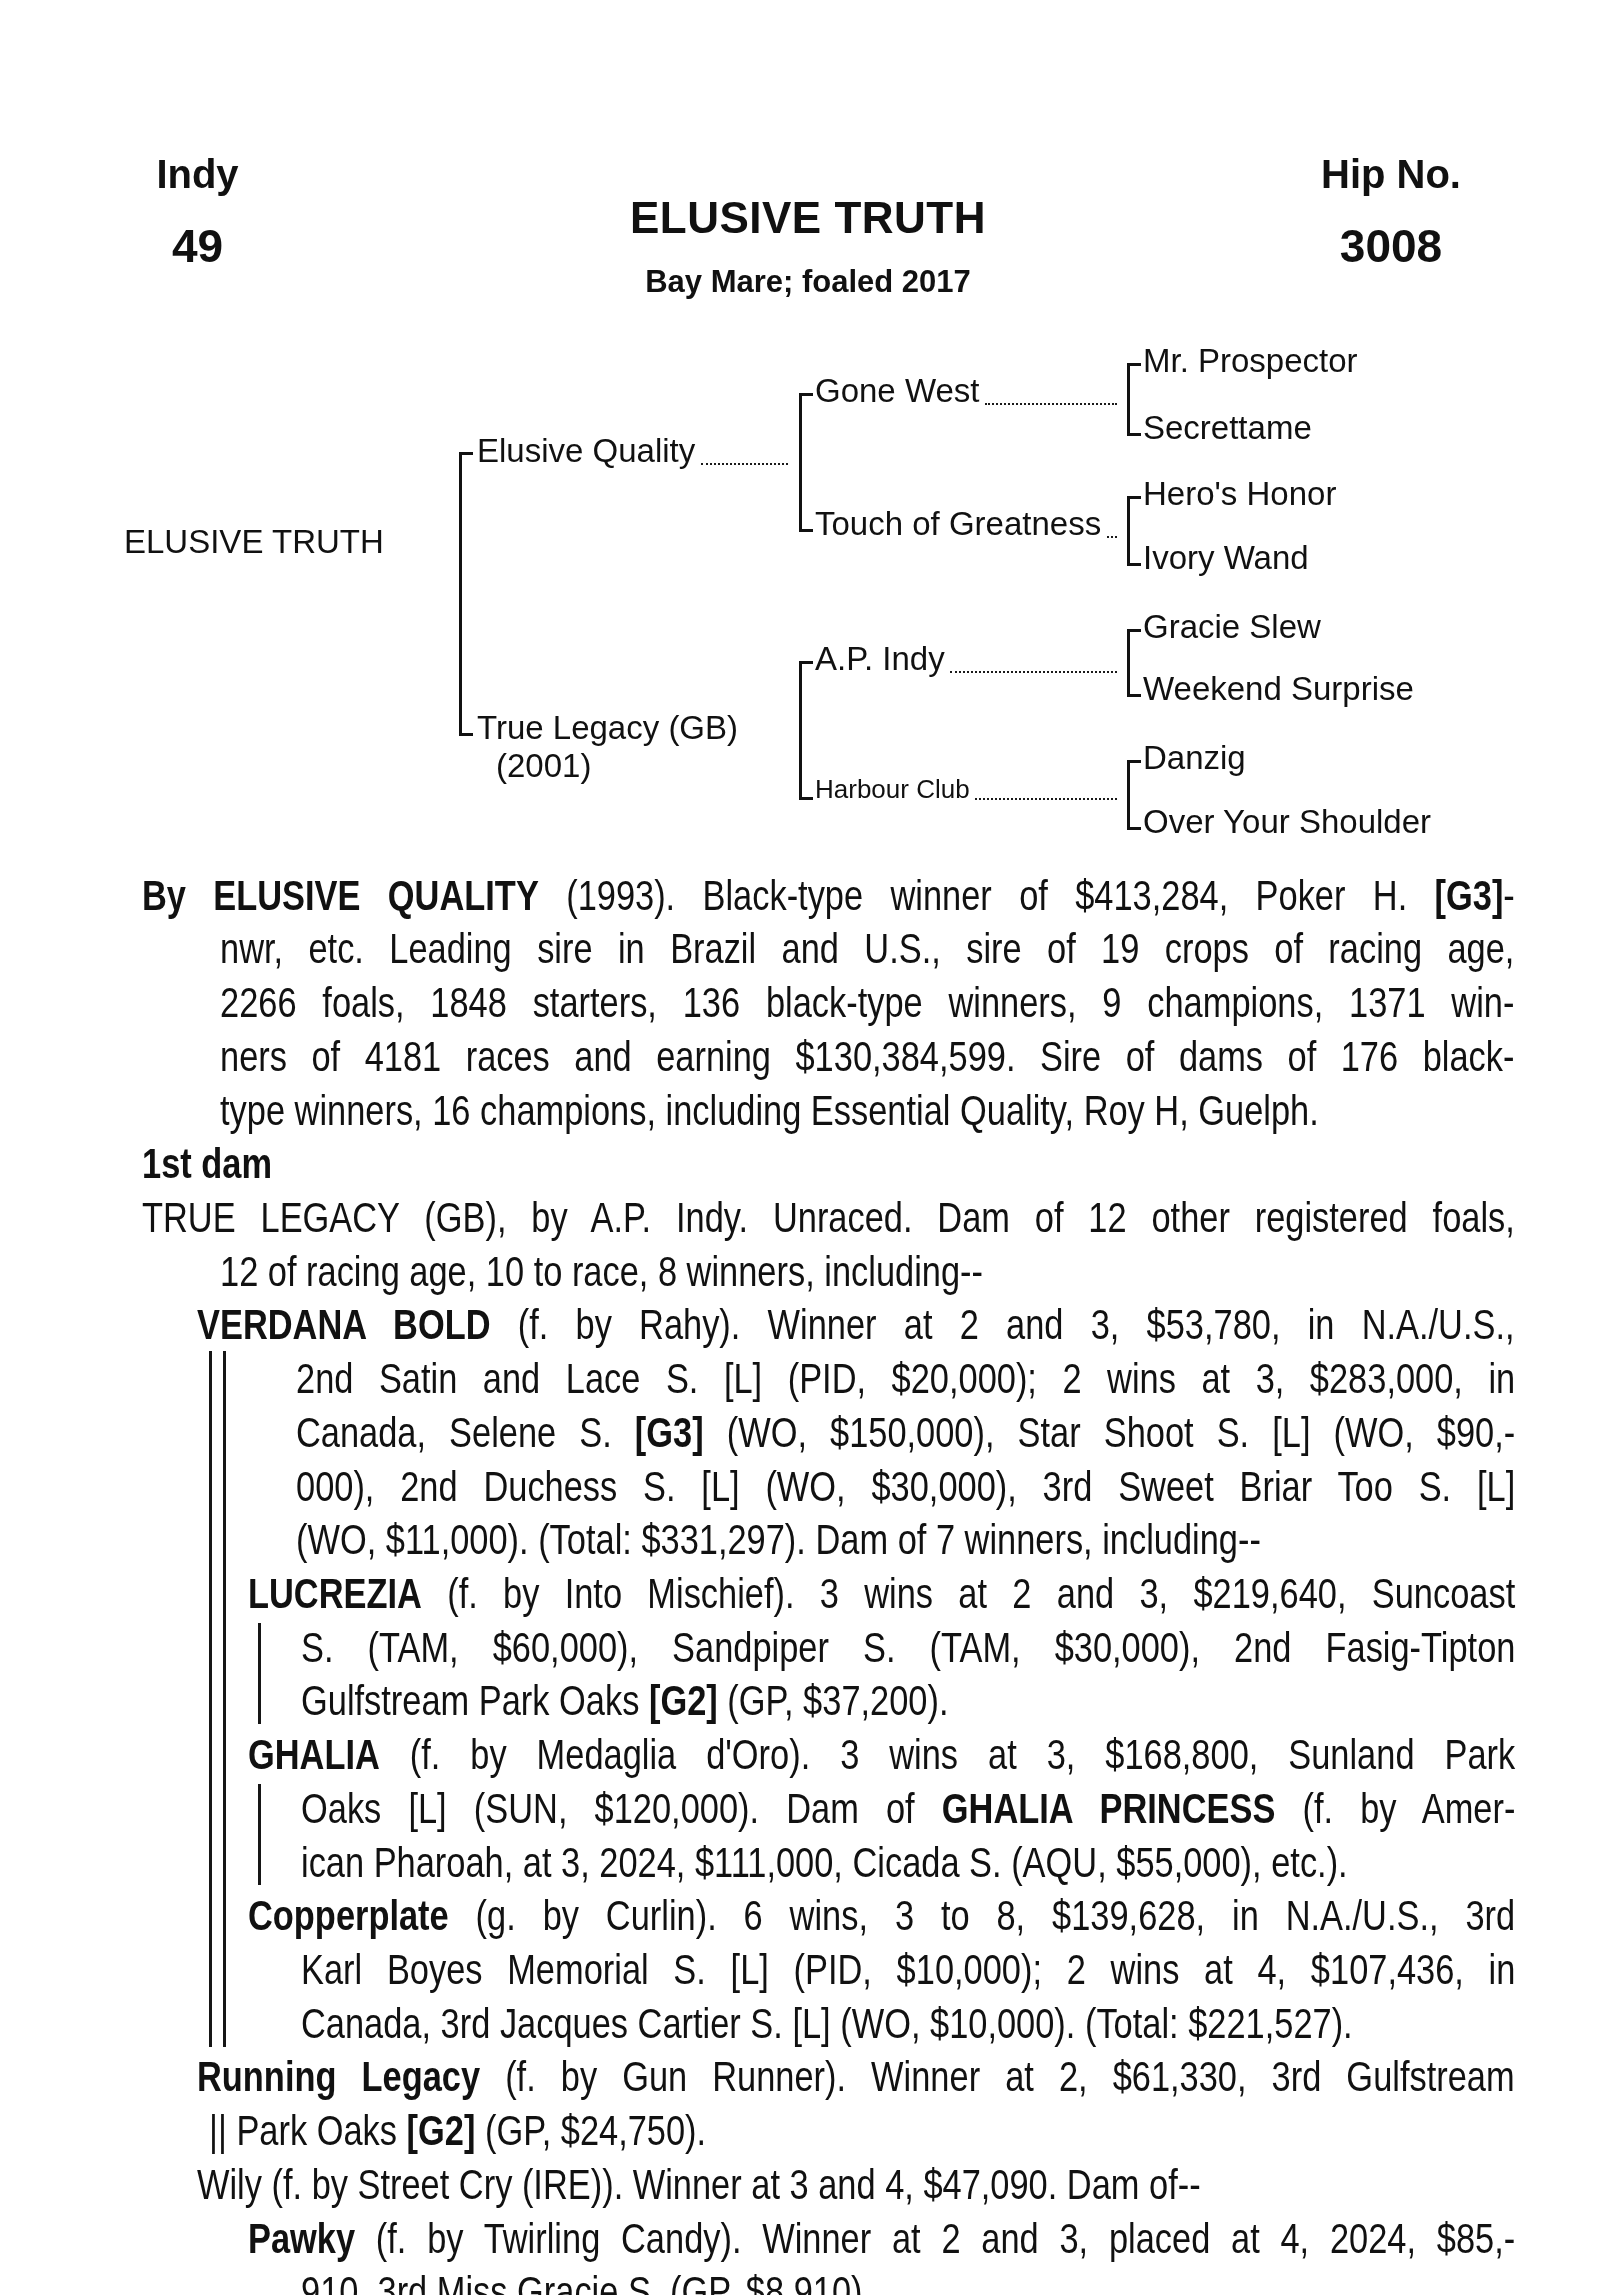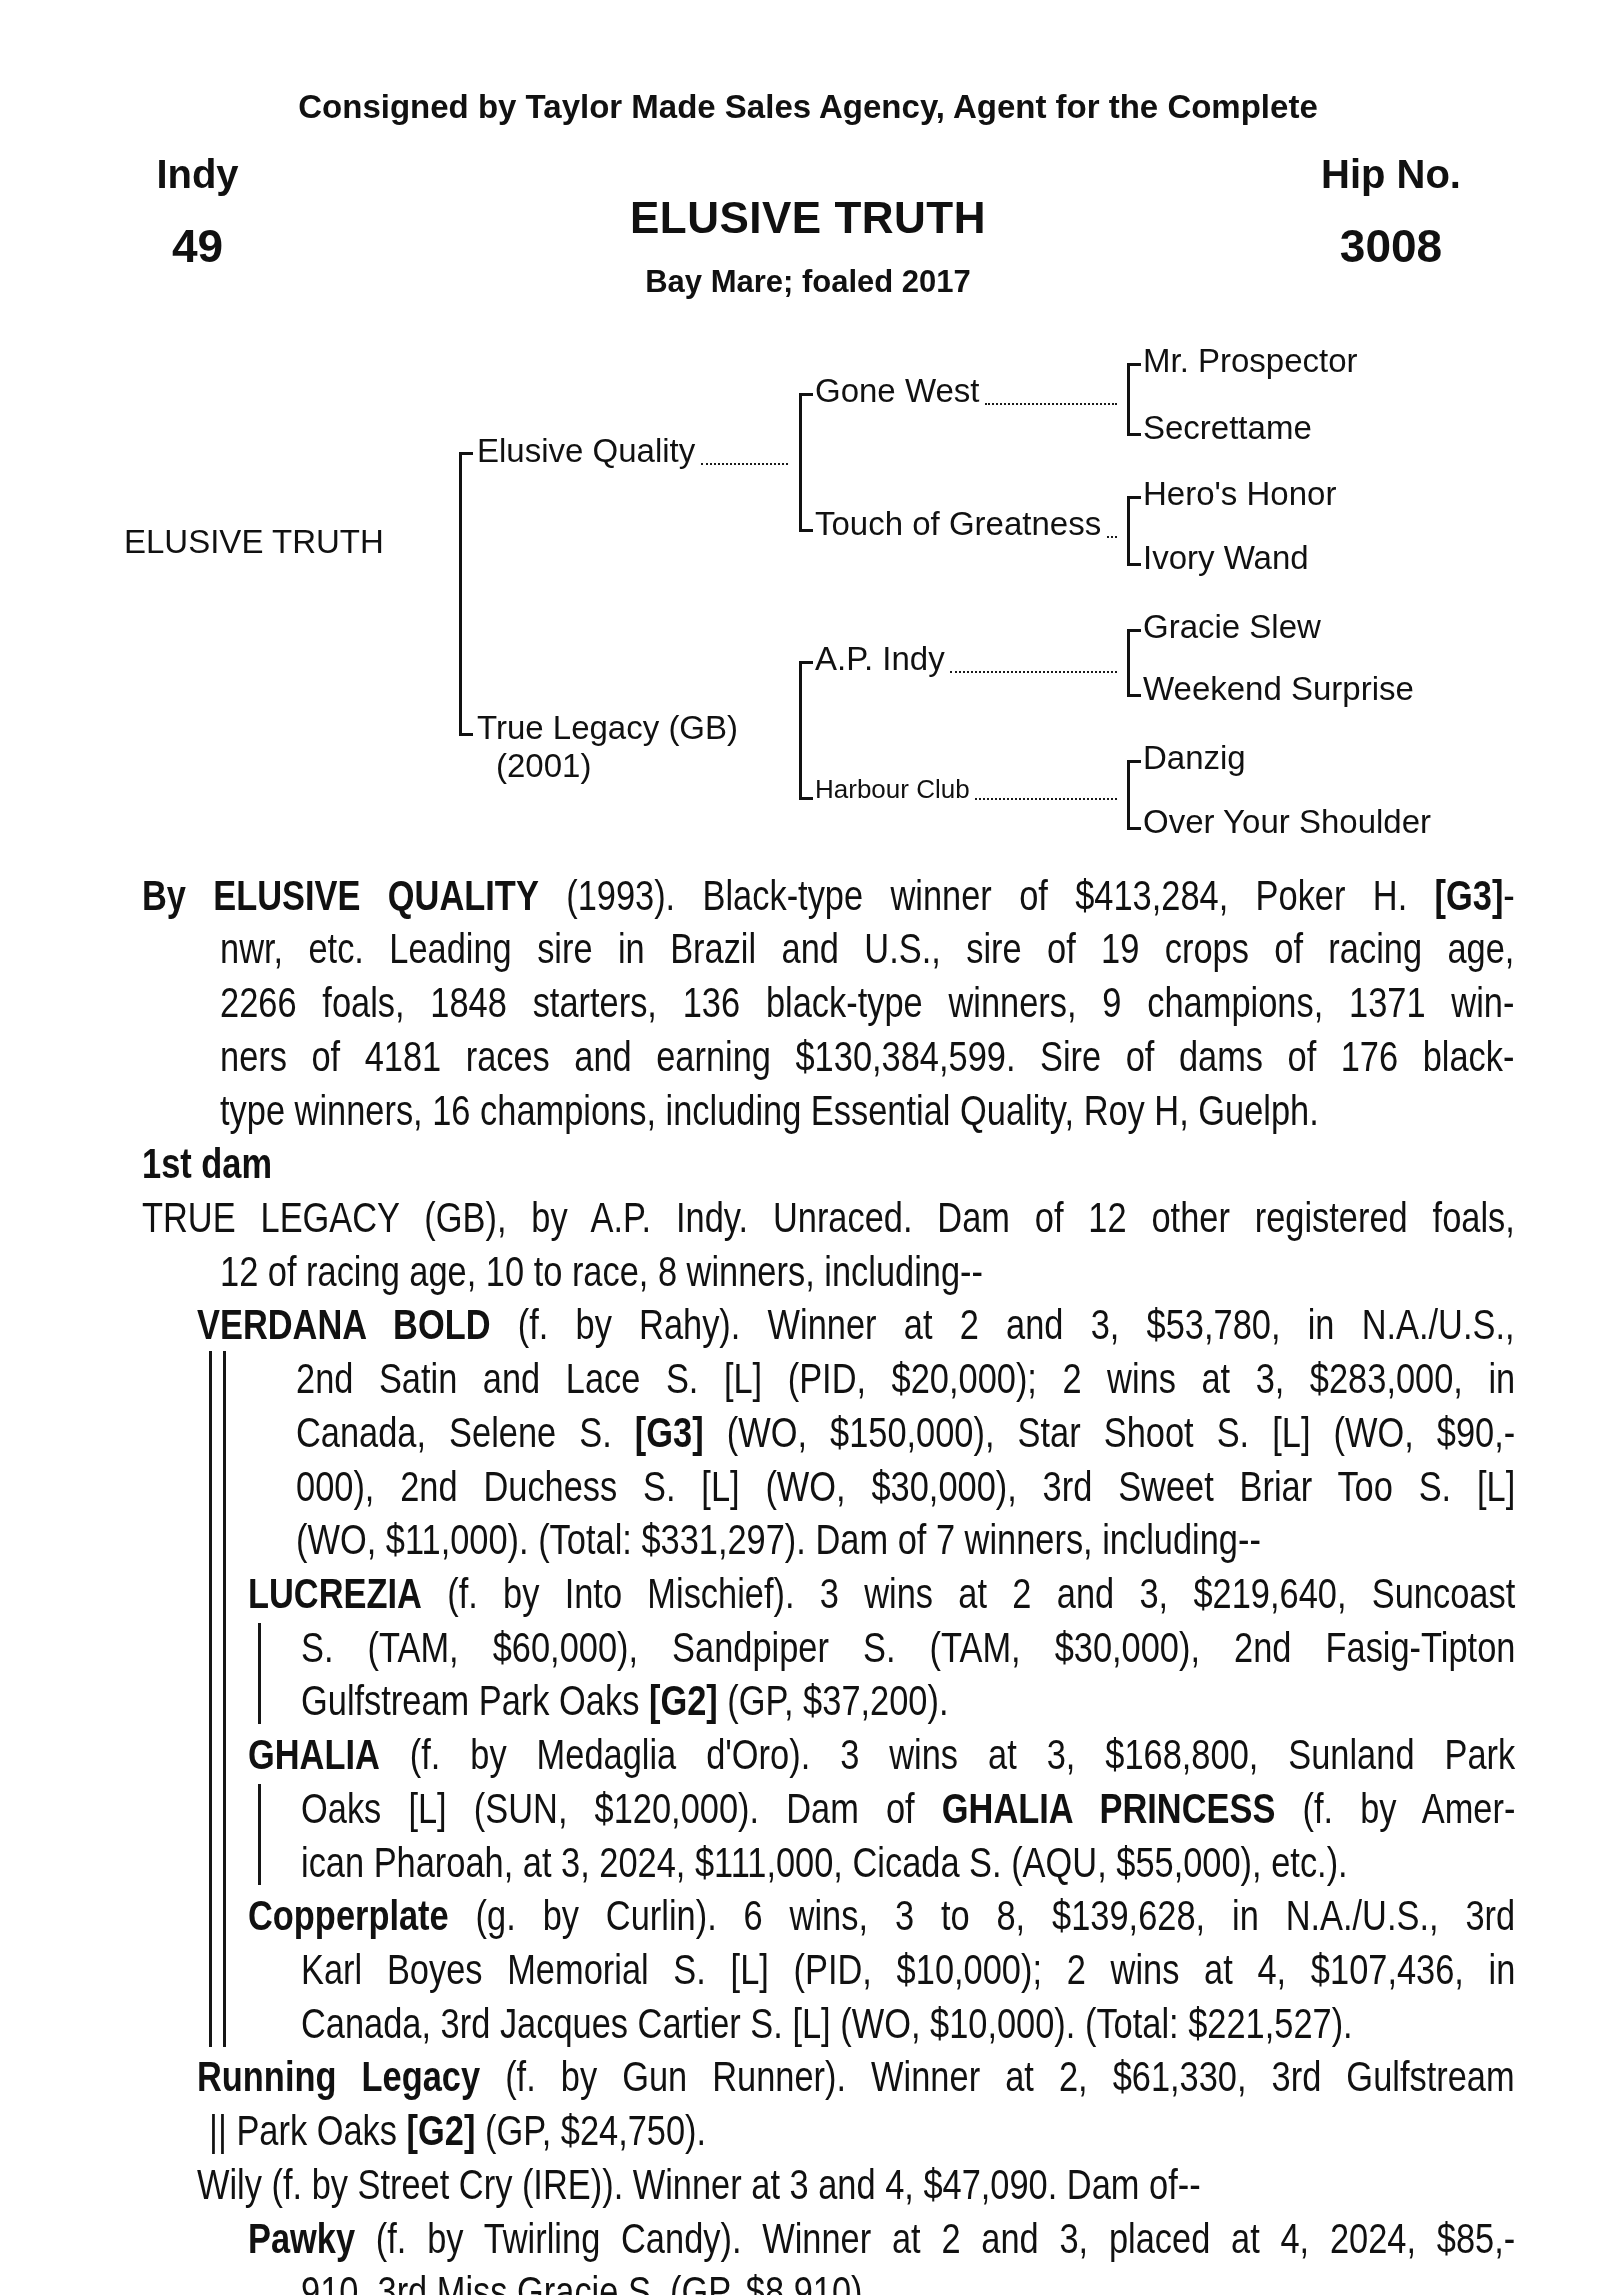--- a/index.html
+++ b/index.html
@@ -28,21 +28,20 @@
   
   .bline{position:absolute;font-size:43px;line-height:54px;white-space:pre;
          transform:scaleX(0.8);transform-origin:0 0;}
   .bline.just{white-space:normal;text-align:justify;text-align-last:justify;}
   .b{font-weight:bold;}
 </style>
 </head>
 <body>
 
 <div id="page">
-  <div class="center consign1">Consigned by Taylor Made Sales Agency, Agent for the Complete</div>
   <div class="sideblock" id="barn-label">Indy</div>
   <div class="sideblock" id="barn-number">49</div>
   <div class="sideblock" id="hip-label">Hip No.</div>
   <div class="sideblock" id="hip-number">3008</div>
   <div class="center title">ELUSIVE TRUTH</div>
   <div class="center subtitle">Bay Mare; foaled 2017</div>
   <div id="tree">
       <div class="tname" style="left: 124px; top: 523px;">ELUSIVE TRUTH</div>
       <div class="tgroup" style="left: 477px; top: 432px; width: 317px; font-size: 33px;">
         <span class="nm">Elusive Quality</span>

